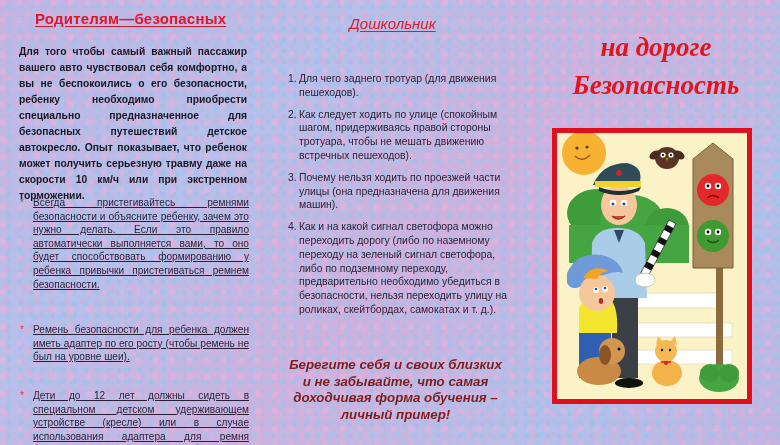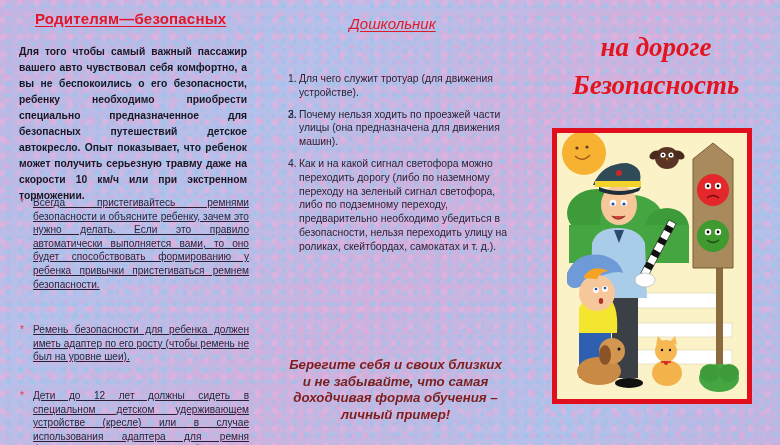--- a/index.html
+++ b/index.html
@@ -101,24 +101,25 @@
   </div>
 </div>
 
 <div class="col col-mid">
   <div class="mid-title">
     <div>Дошкольник</div>
   </div>
   <div class="questions">
     <div class="q">
       <span class="num">1.</span>
-      <span>Для чего служит тротуар (для движения устройстве).</span>
+      <span>Для чего заднего тротуар (для движения пешеходов).</span>
     </div>
     <div class="q">
       <span class="num">2.</span>
+      <span>Как следует ходить по улице (спокойным шагом, придерживаясь правой стороны тротуара, чтобы не мешать движению встречных пешеходов).</span>
     </div>
     <div class="q">
       <span class="num">3.</span>
       <span>Почему нельзя ходить по проезжей части улицы (она предназначена для движения машин).</span>
     </div>
     <div class="q">
       <span class="num">4.</span>
       <span>Как и на какой сигнал светофора можно переходить дорогу (либо по наземному переходу на зеленый сигнал светофора, либо по подземному переходу, предварительно необходимо убедиться в безопасности, нельзя переходить улицу на роликах, скейтбордах, самокатах и т. д.).</span>
     </div>
   </div>

